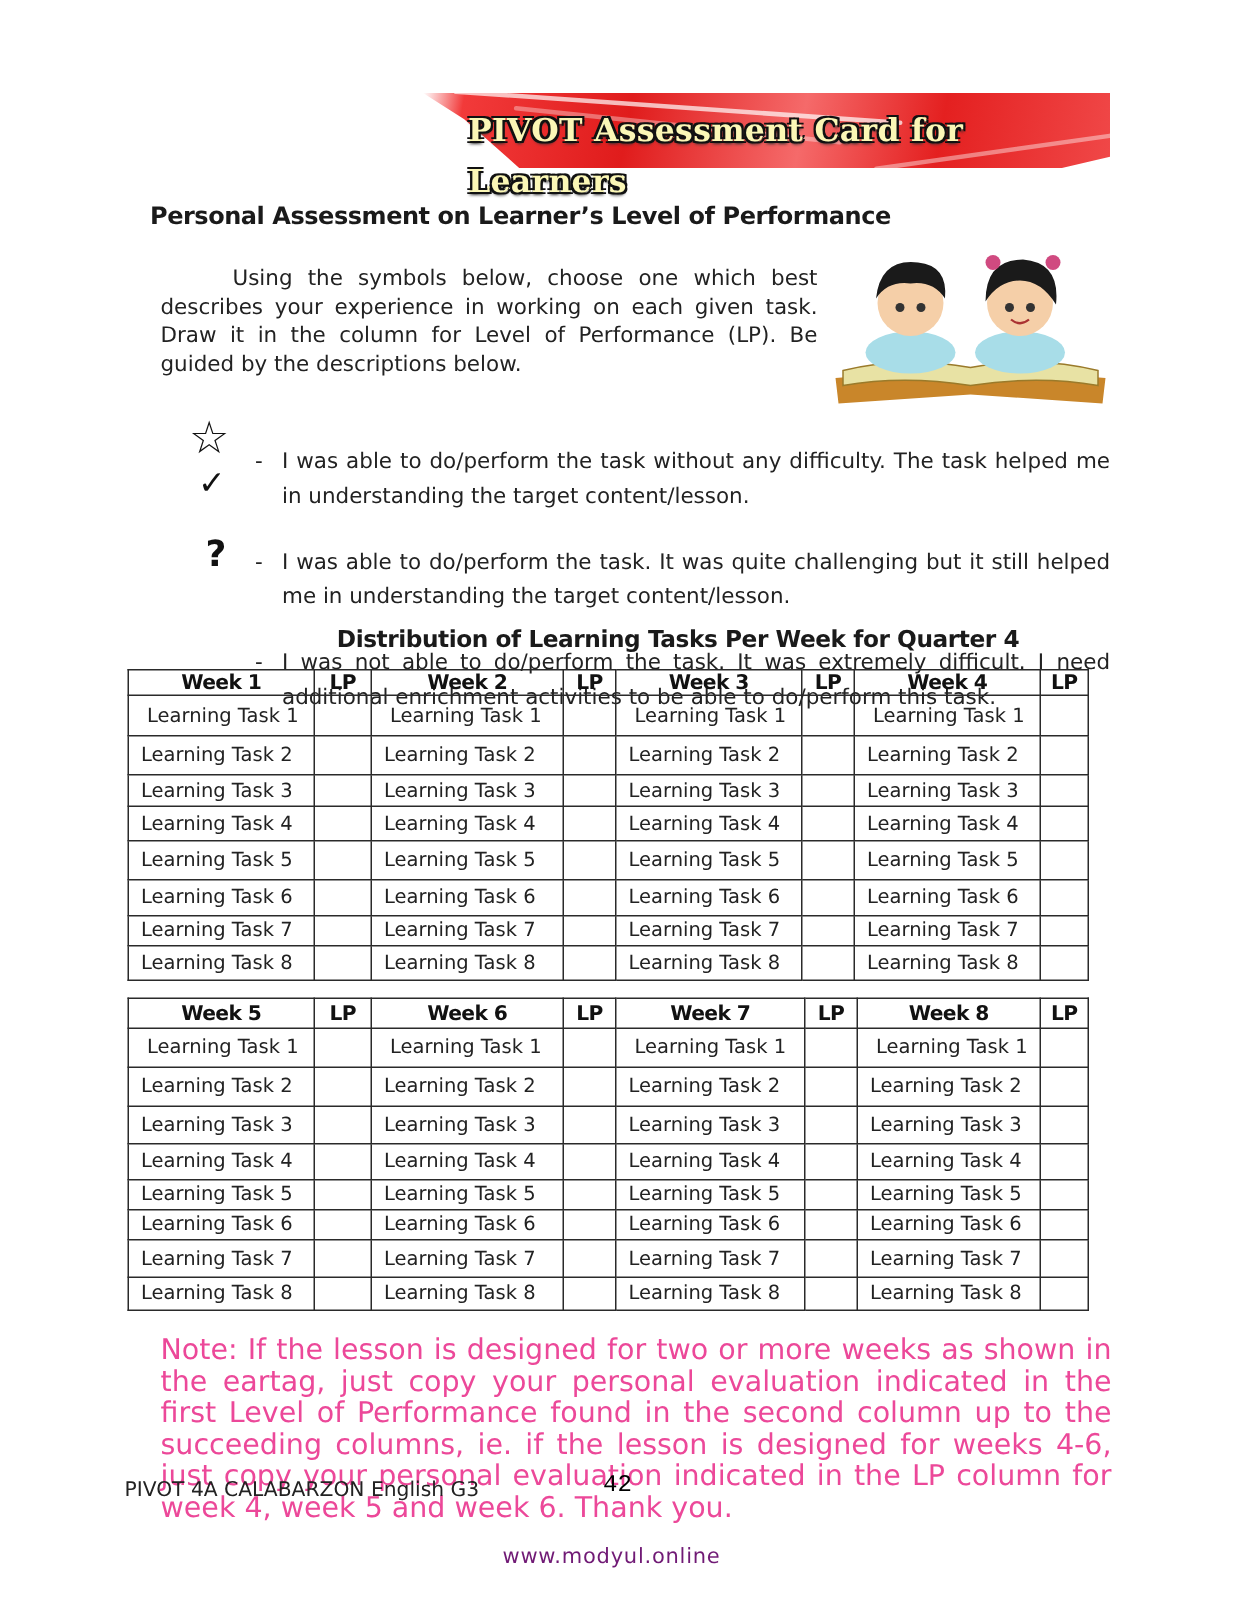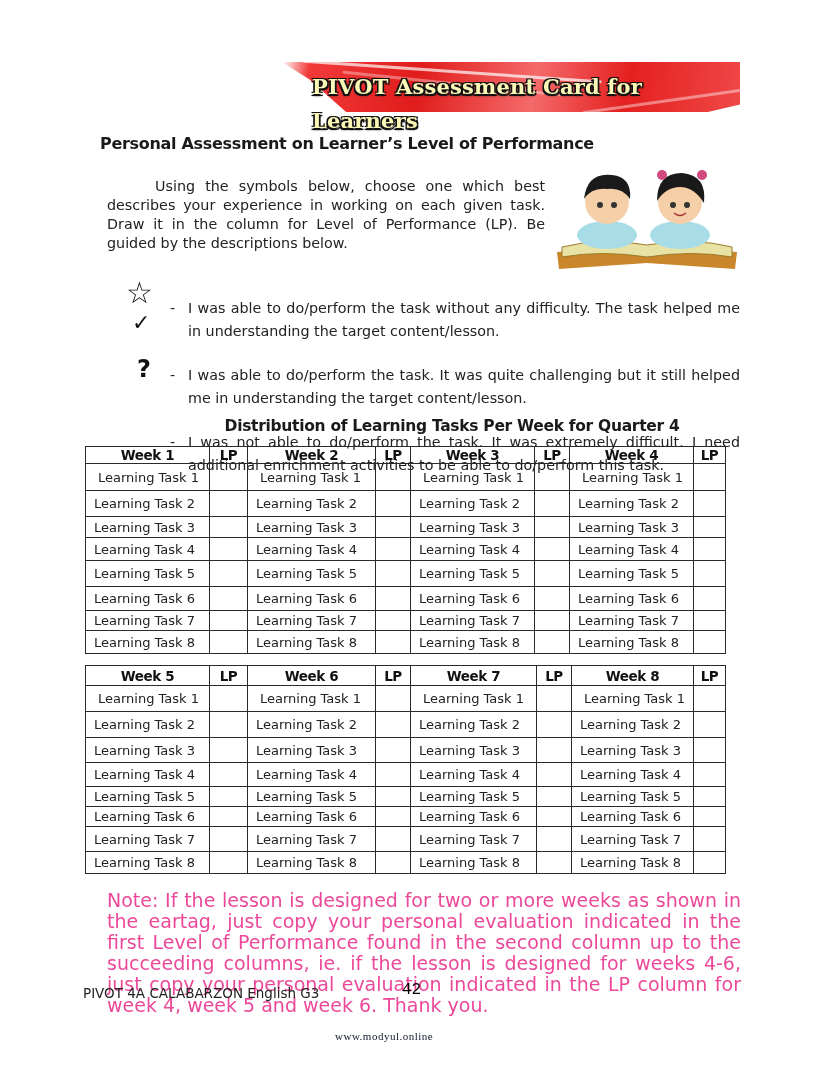--- a/index.html
+++ b/index.html
@@ -56,21 +56,21 @@
     .t1 { top: 446px; }
     .t2 { top: 665px; }
     .note {
       position: absolute; left: 107px; top: 890px; width: 634px;
       font-size: 19px; line-height: 21px; text-align: justify; text-align-last: left; color: #ec4899;
     }
     .footer-left {
       position: absolute; left: 83px; top: 985px; font-size: 13.5px; color: #222;
     }
     .page-number { position: absolute; left: 402px; top: 981px; font-size: 16px; color: #000000; font-family: Liberation Mono, monospace; }
-    .watermark { position: absolute; left: 335px; top: 1030px; font-size: 11px; color: #0f172a; letter-spacing: 0.5px; font-family: Liberation Serif, serif; }
+    .watermark { position: absolute; left: 335px; top: 1030px; font-size: 14px; color: #701a75; letter-spacing: 0.5px; }
   </style>
 </head>
 <body>
 
 <div class="banner">
   <div class="streak" style="left:20px;top:8px;width:300px;transform:rotate(4deg);"></div>
   <div class="streak" style="left:60px;top:20px;width:220px;transform:rotate(6deg);opacity:.5"></div>
   <div class="streak" style="left:300px;top:38px;width:160px;transform:rotate(-8deg);opacity:.6"></div>
 </div>
 <div class="banner-title">PIVOT Assessment Card for Learners</div>

